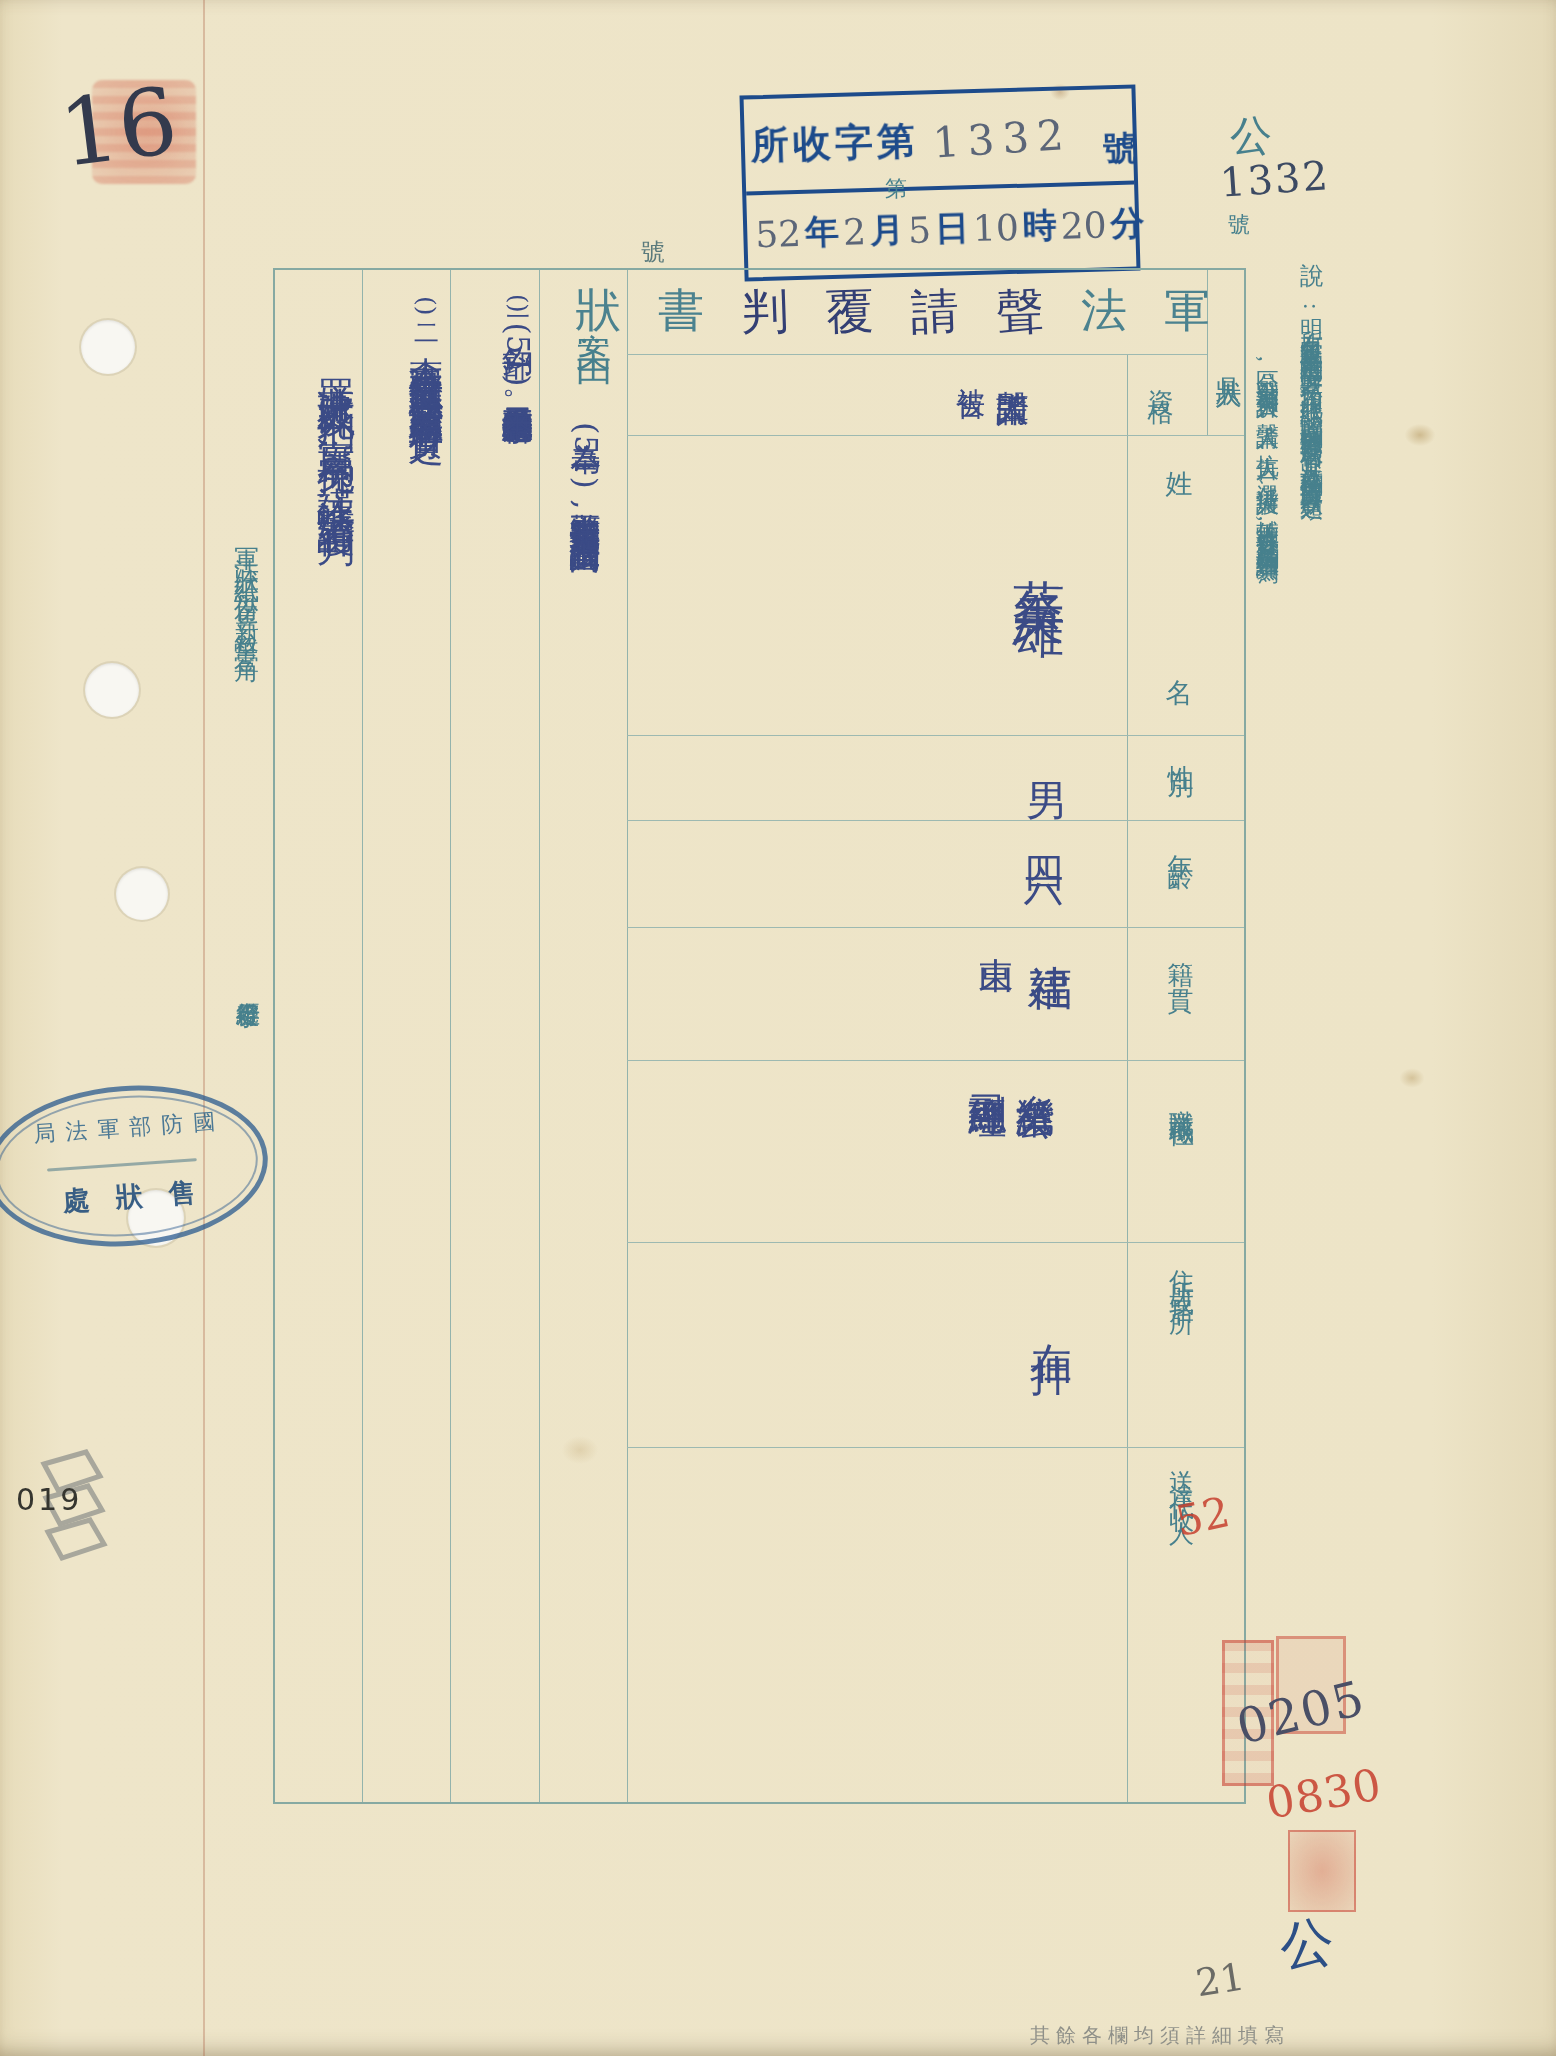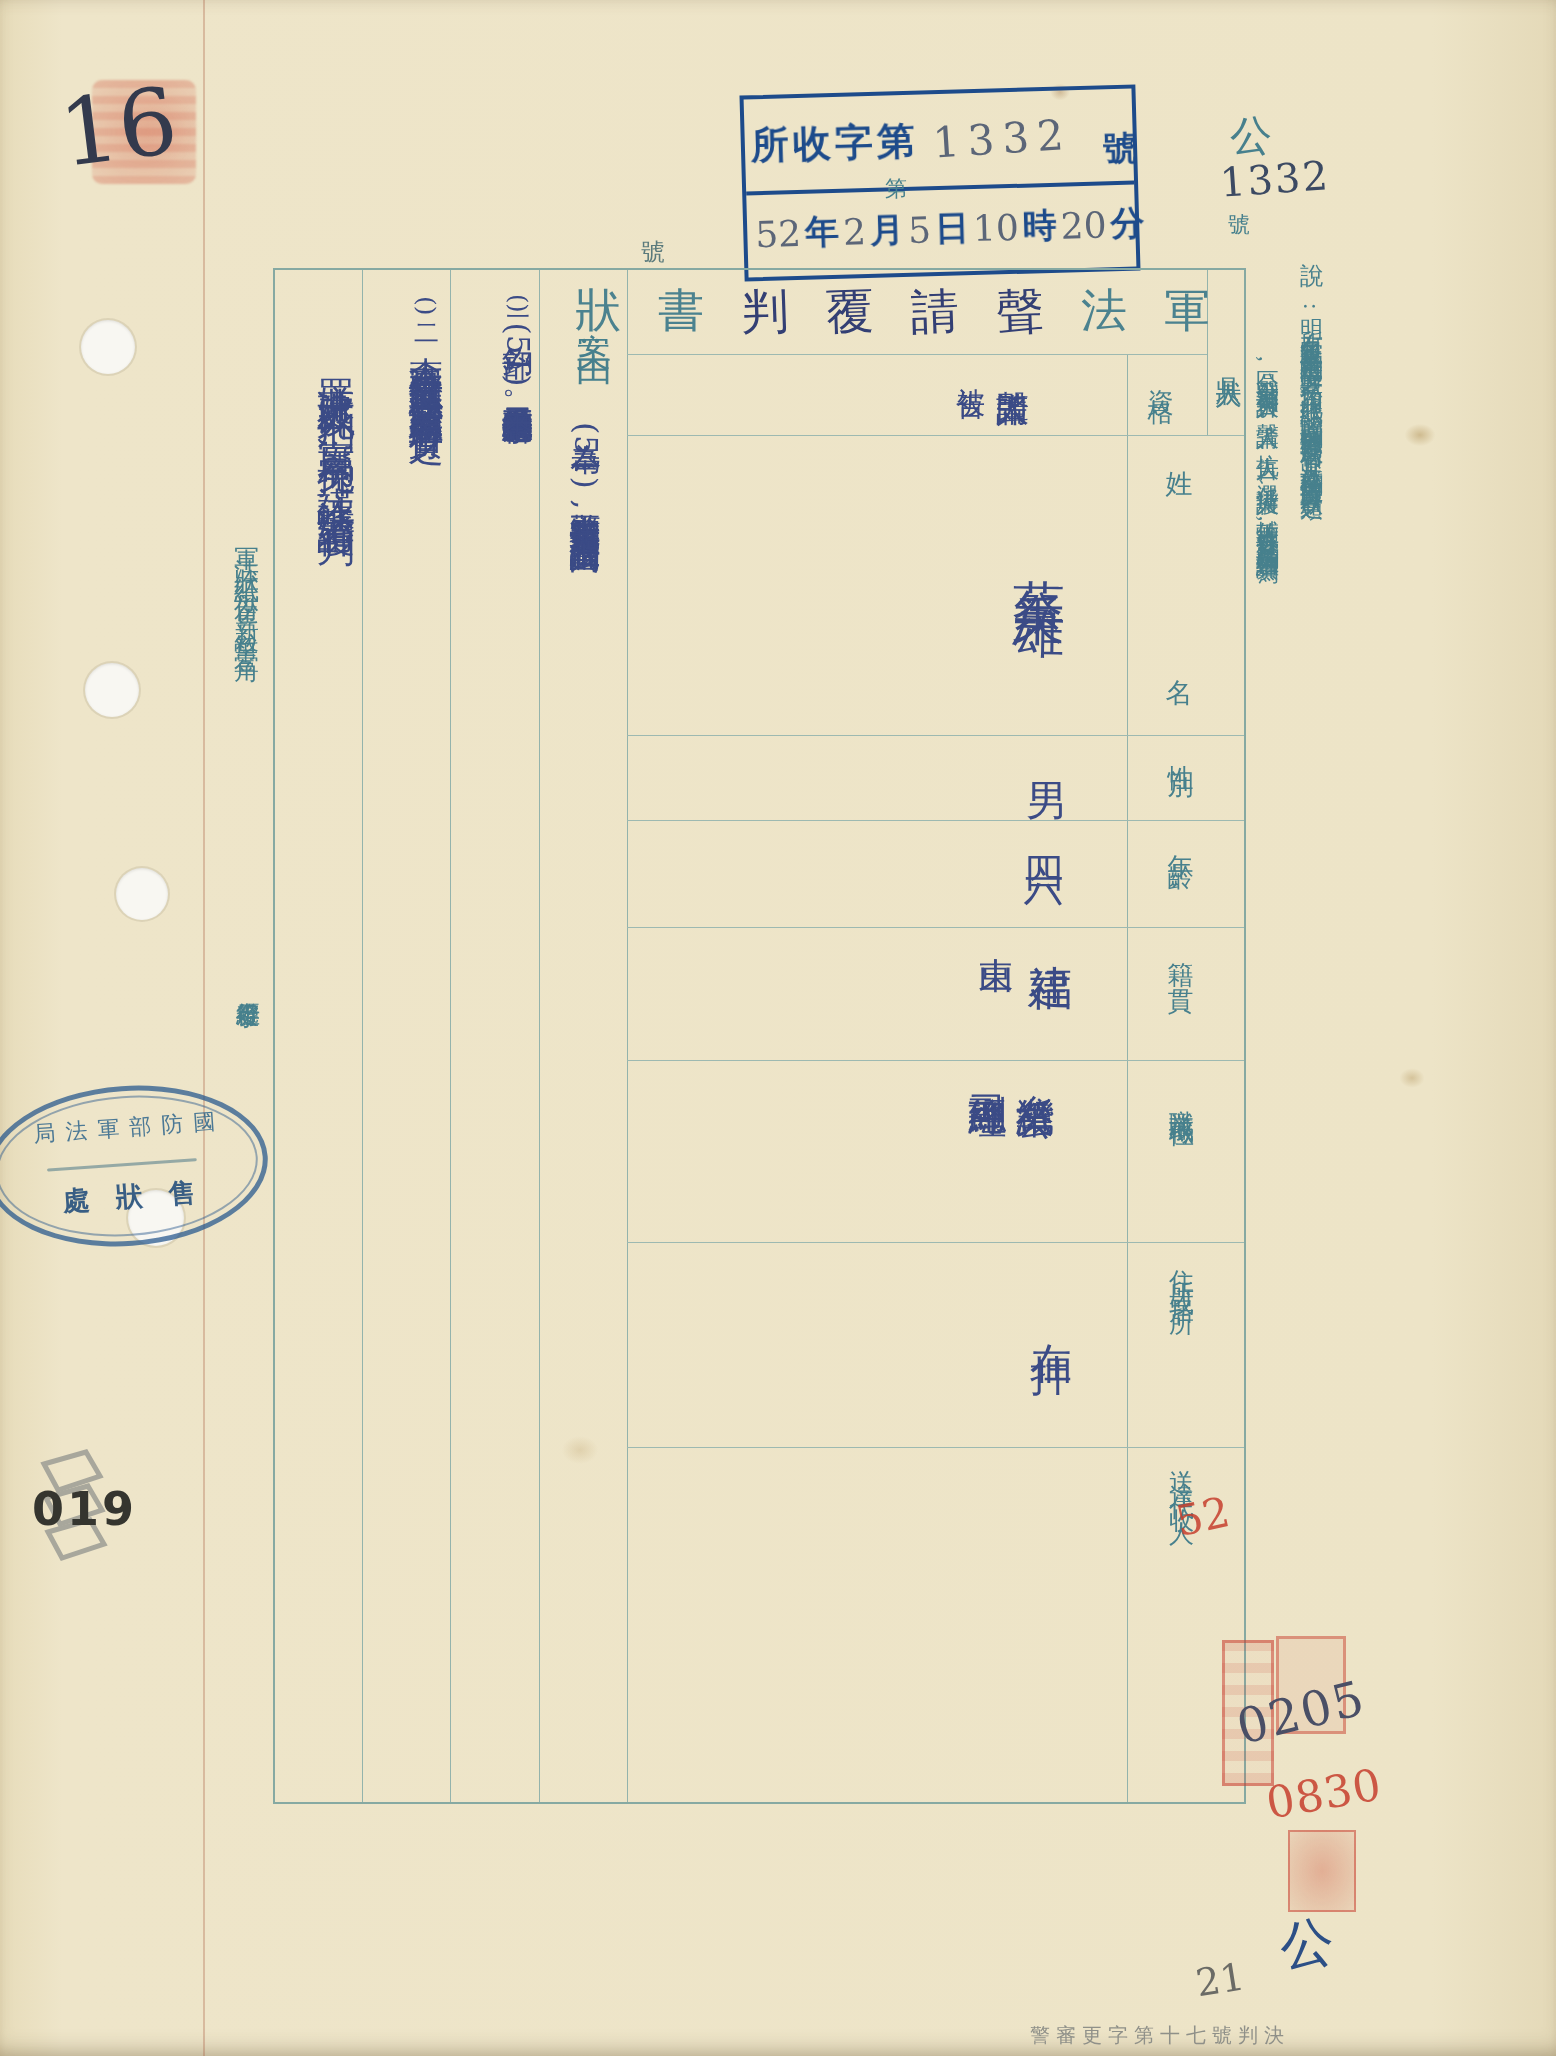--- a/index.html
+++ b/index.html
@@ -214,26 +214,26 @@
     </div>
   </div>
 
   <svg class="abs" style="left:34px;top:1446px;" width="76" height="122" viewBox="0 0 76 122">
     <g fill="none" stroke="#a8a79c" stroke-width="5">
       <path d="M10 18 L52 6 L66 30 L24 44 Z"></path>
       <path d="M12 52 L54 40 L68 64 L26 78 Z"></path>
       <path d="M14 86 L56 74 L70 98 L28 112 Z"></path>
     </g>
   </svg>
-  <span class="abs" style="left:32px;top:1482px;font-size:46px;font-weight:bold;color:#35352f;letter-spacing:3px;font-family:'DejaVu Sans',sans-serif;">019</span>
+  <span class="abs" style="left:16px;top:1482px;font-size:30px;font-weight:normal;color:#35352f;letter-spacing:3px;font-family:'DejaVu Sans',sans-serif;">019</span>
 
   <span class="abs redink" style="left:1176px;top:1492px;font-size:42px;transform:rotate(-12deg);">52</span>
   <div class="abs" style="left:1222px;top:1640px;width:46px;height:140px;border:3px solid rgba(200,60,45,.5);background:repeating-linear-gradient(0deg, rgba(200,60,45,.16) 0 10px, rgba(200,60,45,.03) 10px 22px);"></div>
   <div class="abs" style="left:1276px;top:1636px;width:64px;height:92px;border:3px solid rgba(200,60,45,.45);background:rgba(200,60,45,.08);"></div>
   <span class="abs" style="left:1236px;top:1684px;font-size:48px;color:#4a4f66;transform:rotate(-14deg);font-family:'DejaVu Serif',serif;letter-spacing:2px;">0205</span>
   <span class="abs redink" style="left:1266px;top:1768px;font-size:44px;transform:rotate(-10deg);letter-spacing:1px;">0830</span>
   <div class="abs" style="left:1288px;top:1830px;width:64px;height:78px;border:2px solid rgba(200,60,45,.5);background:radial-gradient(rgba(205,75,55,.35), rgba(205,75,55,.10));filter:blur(.6px);"></div>
   <span class="abs" style="left:1280px;top:1908px;font-size:54px;color:#2c4f86;transform:rotate(-7deg);font-family:'DejaVu Serif',serif;">公</span>
   <span class="abs graphite" style="left:1196px;top:1958px;font-size:38px;transform:rotate(-9deg);">21</span>
 
-  <span class="abs" style="left:1030px;top:2022px;font-size:20px;color:#8f9089;letter-spacing:6px;">警審更字第十七號判決</span>
+  <span class="abs" style="left:1030px;top:2022px;font-size:20px;color:#8f9089;letter-spacing:6px;">其餘各欄均須詳細填寫</span>
 
 </div>
 
 </body></html>

